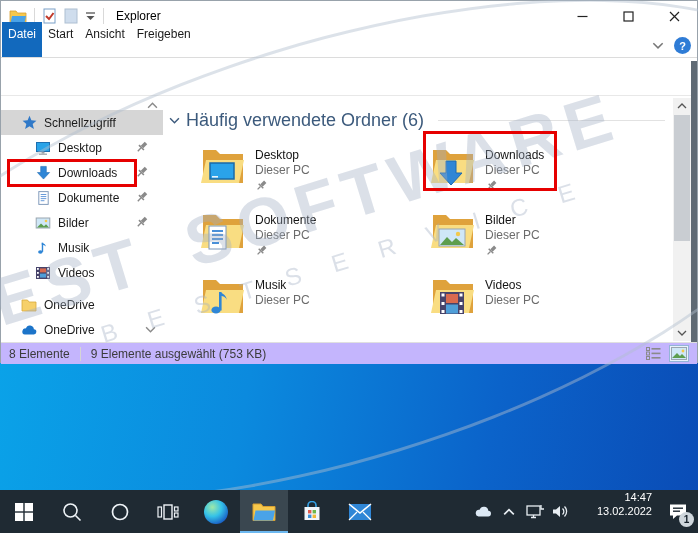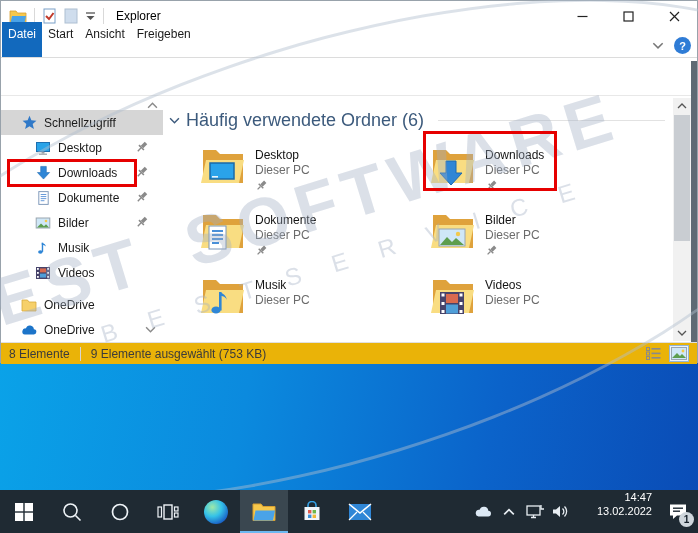--- a/index.html
+++ b/index.html
@@ -55,21 +55,21 @@
   .tile-text { padding-top:3px; line-height:15px; }
   .tile-name { color:#141414; }
   .tile-sub { color:#6b6b6b; }
   .tile-pin { width:13px; height:13px; margin-top:1px; }
 
   .vscroll { position:absolute; left:672px; top:2px; width:18px; height:243px; background:#f1f1f1; }
   .vs-arrow { position:absolute; left:0; width:18px; height:16px; color:#555; display:flex; align-items:center; justify-content:center; }
   .vs-thumb { position:absolute; left:1px; top:17px; width:16px; height:126px; background:#c9cdd2; }
   .right-edge { position:absolute; right:0; top:60px; width:6px; height:303px; background:#5f6a74; z-index:11; }
 
-  .statusbar { position:absolute; left:0; top:341px; right:0; height:22px; background:#eab308; border-top:1px solid #e0e0e0; display:flex; align-items:center; padding:0 8px; color:#3b3b3b; z-index:12; }
+  .statusbar { position:absolute; left:0; top:341px; right:0; height:22px; background:#c4b5fd; border-top:1px solid #e0e0e0; display:flex; align-items:center; padding:0 8px; color:#3b3b3b; z-index:12; }
   .status-sep { width:1px; height:14px; background:#d5d5d5; margin:0 10px; }
   .status-views { position:absolute; right:8px; top:2px; display:flex; gap:6px; }
   .view-btn { width:20px; height:17px; display:flex; align-items:center; justify-content:center; }
   .view-btn.active { border:1px solid #93b5d8; background:#e9f2fb; }
 
   
   .desktop { position:absolute; left:0; top:363px; width:698px; height:127px; background:linear-gradient(100deg,#0aa2e8 0%,#0b8ade 35%,#0b63ca 70%,#0a4cb6 100%); z-index:5; }
 
   .taskbar { position:absolute; left:0; top:490px; width:698px; height:43px; background:#1f2a33; z-index:60; display:flex; align-items:center; }
   .tb-btn { width:48px; height:43px; display:flex; align-items:center; justify-content:center; position:relative; }

